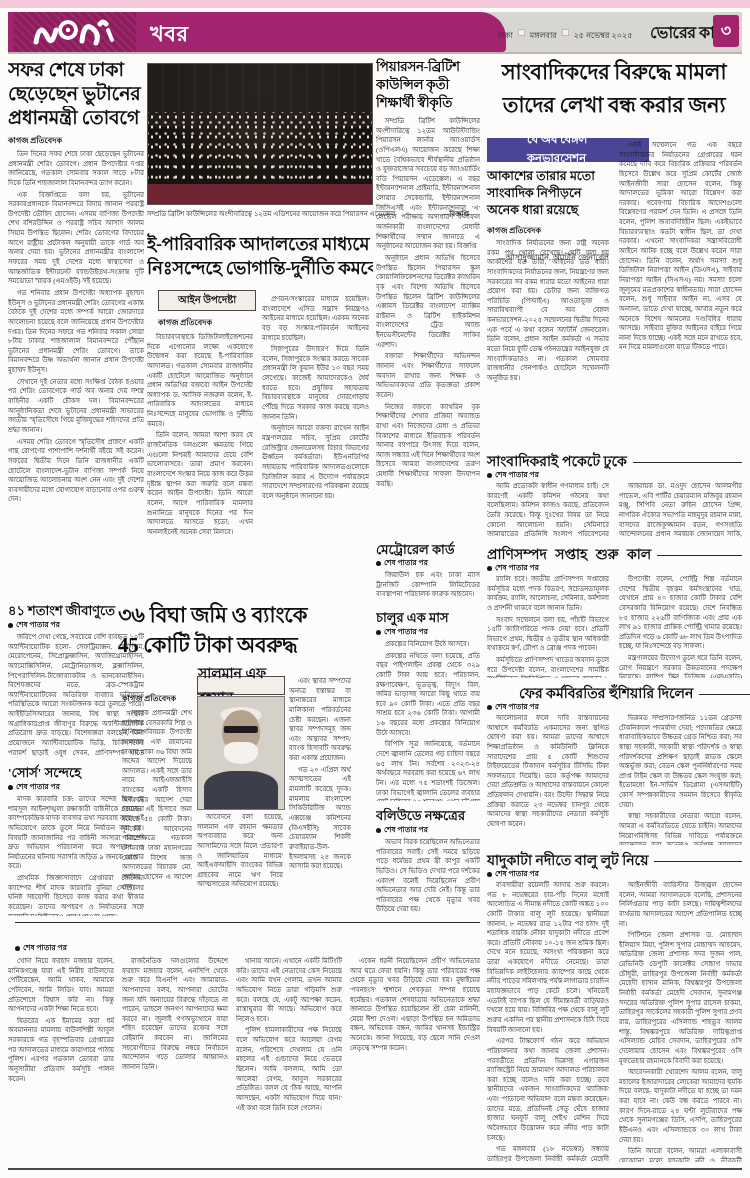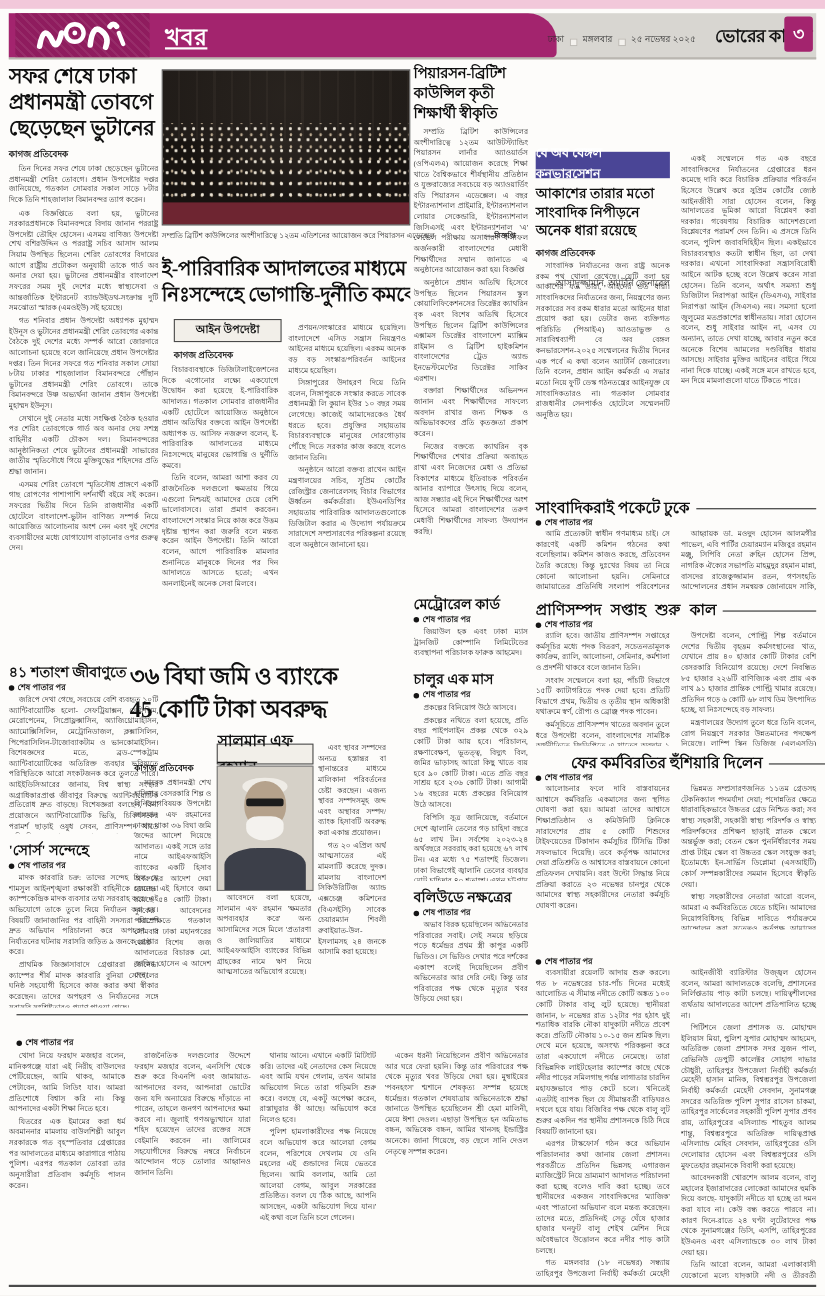--- a/index.html
+++ b/index.html
@@ -8,42 +8,42 @@
   .abs{position:absolute;}
   .sans{font-family:"Liberation Sans","DejaVu Sans",sans-serif;}
 
   
   .topstrip{left:0;top:0;width:750px;height:8px;background:#f2c8da;}
   .hdr-gray{left:8px;top:12px;width:734px;height:40px;background:#d8d6d1;border-bottom:2px solid #b9b6b0;}
   .hdr-magenta{left:8px;top:12px;width:498px;height:40px;background:#a3246e;border-top-right-radius:26px;border-bottom-right-radius:4px;}
   .logo-box{left:14px;top:12px;width:122px;height:40px;background:#8f1c5e;
             background-image:repeating-linear-gradient(45deg,rgba(255,255,255,.07) 0 2px,transparent 2px 6px);
             display:flex;align-items:center;justify-content:center;}
-  .section-name{left:150px;top:18px;color:#fff;font-weight:bold;font-size:21px;letter-spacing:.5px;text-decoration:underline;}
-  .dateline{left:498px;top:29px;width:150px;font-size:8px;color:#2e2e2e;display:flex;gap:5px;align-items:flex-end;white-space:nowrap;}
+  .section-name{left:150px;top:18px;color:#fff;font-weight:bold;font-size:21px;letter-spacing:.5px;}
+  .dateline{left:498px;top:29px;width:150px;font-size:8px;color:#2e2e2e;display:flex;gap:5px;align-items:flex-start;white-space:nowrap;}
   .date-sep{display:inline-block;width:5px;height:5px;background:#f4f2ee;border:1px solid #bdbab4;}
   .paper-name{left:650px;top:20px;font-size:16px;font-weight:bold;color:#141414;letter-spacing:-.5px;white-space:nowrap;}
   .page-badge{left:713px;top:15px;width:26px;height:32px;background:#a3246e;border-radius:3px;color:#fff;
               display:flex;align-items:center;justify-content:center;font-weight:bold;font-size:16px;}
 
   
   .hl{font-weight:bold;color:#0f0f0f;letter-spacing:-.3px;}
   .hl-line{white-space:nowrap;overflow:hidden;}
   .byline{font-size:8px;font-weight:bold;color:#111;}
   .pager{font-size:7.5px;font-weight:bold;color:#111;display:flex;align-items:center;gap:3px;}
   .bullet{display:inline-block;width:5px;height:5px;border-radius:50%;background:#151515;}
   .body-col{font-size:6.8px;line-height:1.42;text-align:justify;color:#1e1e1e;overflow:hidden;}
   .body-col .p{margin:0 0 2px 0;text-indent:9px;}
   .sec-head{font-weight:bold;font-size:14px;color:#0f0f0f;display:flex;align-items:center;gap:6px;white-space:nowrap;}
   .sec-head .rule{flex:1;height:1px;background:#2b2b2b;}
   .sub-head{font-weight:bold;font-size:13px;color:#0f0f0f;white-space:nowrap;overflow:hidden;}
 
   .tag-box{border:1px solid #4a4a4a;background:#f2efe9;font-weight:bold;font-size:10px;color:#111;
            display:flex;align-items:center;justify-content:center;}
-  .conv-box{background:#4a4596;color:#fff;font-weight:bold;font-size:11.5px;display:flex;align-items:center;justify-content:center;}
+  .conv-box{background:#4a4596;color:#fff;font-weight:bold;font-size:11.5px;display:flex;align-items:center;justify-content:center;padding-left:40px;}
   .quote{font-weight:bold;font-size:12.5px;line-height:1.35;color:#101010;}
   .attrib{font-size:8px;font-weight:normal;color:#101010;text-align:right;margin-top:44px;}
 
   
   .photo{background:radial-gradient(circle at 50% 18%,#39322c 0%,#171310 62%);overflow:hidden;border:1px solid #555;}
   .photo .backdrop{position:absolute;left:0;top:0;width:100%;height:45%;
      background:repeating-linear-gradient(90deg,#241f1b 0 14px,#2e2823 14px 16px);opacity:.8;}
   .photo .crowd{position:absolute;left:0;top:34%;width:100%;height:54%;
      background-image:radial-gradient(#e9e2d4 1px,rgba(0,0,0,0) 1.5px),radial-gradient(#b9a88f 1px,rgba(0,0,0,0) 1.5px);
      background-size:8px 10px,9px 11px;background-position:0 0,4px 5px;}
@@ -90,22 +90,22 @@
     <span class="date-sep"></span>
     <span>মঙ্গলবার</span>
     <span class="date-sep"></span>
     <span>২৫ নভেম্বর ২০২৫</span>
   </div>
   <div class="abs paper-name">ভোরের কাগজ</div>
   <div class="abs page-badge">৩</div>
 
   <div class="abs hl" style="left:8px;top:58px;width:206px;font-size:19px;line-height:1.26;">
     <div class="hl-line">সফর শেষে ঢাকা</div>
+    <div class="hl-line">ছেড়েছেন ভুটানের</div>
     <div class="hl-line">প্রধানমন্ত্রী তোবগে</div>
-    <div class="hl-line">ছেড়েছেন ভুটানের</div>
   </div>
   <div class="abs byline" style="left:8px;top:134px;">কাগজ প্রতিবেদক</div>
   <div class="abs body-col" style="left:8px;top:149px;width:136px;height:448px;">
       <p class="p">তিন দিনের সফর শেষে ঢাকা ছেড়েছেন ভুটানের প্রধানমন্ত্রী শেরিং তোবগে। প্রধান উপদেষ্টার দপ্তর জানিয়েছে, গতকাল সোমবার সকাল সাড়ে ৮টার দিকে তিনি শাহজালাল বিমানবন্দর ত্যাগ করেন।</p>
       <p class="p">এক বিজ্ঞপ্তিতে বলা হয়, ভুটানের সরকারপ্রধানকে বিমানবন্দরে বিদায় জানান পররাষ্ট্র উপদেষ্টা তৌহিদ হোসেন। এসময় বাণিজ্য উপদেষ্টা শেখ বশিরউদ্দিন ও পররাষ্ট্র সচিব আসাদ আলম সিয়াম উপস্থিত ছিলেন। শেরিং তোবগের বিদায়ের আগে রাষ্ট্রীয় প্রটোকল অনুযায়ী তাকে গার্ড অব অনার দেয়া হয়। ভুটানের প্রধানমন্ত্রীর বাংলাদেশ সফরের সময় দুই দেশের মধ্যে স্বাস্থ্যসেবা ও আন্তর্জাতিক ইন্টারনেট ব্যান্ডউইডথ-সংক্রান্ত দুটি সমঝোতা স্মারক (এমওইউ) সই হয়েছে।</p>
       <p class="p">গত শনিবার প্রধান উপদেষ্টা অধ্যাপক মুহাম্মদ ইউনূস ও ভুটানের প্রধানমন্ত্রী শেরিং তোবগের একান্ত বৈঠকে দুই দেশের মধ্যে সম্পর্ক আরো জোরদারে আলোচনা হয়েছে বলে জানিয়েছে প্রধান উপদেষ্টার দপ্তর। তিন দিনের সফরে গত শনিবার সকাল সোয়া ৮টায় ঢাকার শাহজালাল বিমানবন্দরে পৌঁছান ভুটানের প্রধানমন্ত্রী শেরিং তোবগে। তাকে বিমানবন্দরে উষ্ণ অভ্যর্থনা জানান প্রধান উপদেষ্টা মুহাম্মদ ইউনূস।</p>
       <p class="p">সেখানে দুই নেতার মধ্যে সংক্ষিপ্ত বৈঠক হওয়ার পর শেরিং তোবগেকে গার্ড অব অনার দেয় সশস্ত্র বাহিনীর একটি চৌকস দল। বিমানবন্দরের আনুষ্ঠানিকতা শেষে ভুটানের প্রধানমন্ত্রী সাভারের জাতীয় স্মৃতিসৌধে গিয়ে মুক্তিযুদ্ধের শহিদদের প্রতি শ্রদ্ধা জানান।</p>
       <p class="p">এসময় শেরিং তোবগে স্মৃতিসৌধ প্রাঙ্গণে একটি গাছ রোপণের পাশাপাশি দর্শনার্থী বইয়ে সই করেন। সফরের দ্বিতীয় দিনে তিনি রাজধানীর একটি হোটেলে বাংলাদেশ-ভুটান বাণিজ্য সম্পর্ক নিয়ে আয়োজিত আলোচনায় অংশ নেন এবং দুই দেশের ব্যবসায়ীদের মধ্যে যোগাযোগ বাড়ানোর ওপর গুরুত্ব দেন।</p>
     </div>
 
@@ -212,20 +212,24 @@
       <p class="p">সাবেক প্রধানমন্ত্রী শেখ হাসিনার বেসরকারি শিল্প ও বিনিয়োগবিষয়ক উপদেষ্টা সালমান এফ রহমানের ঢাকায় থাকা ৩৬ বিঘা জমি জব্দের আদেশ দিয়েছে আদালত। একই সঙ্গে তার নামে আইএফআইসি ব্যাংকের একটি হিসাব অবরুদ্ধের আদেশ দেয়া হয়েছে। এই হিসাবে জমা রয়েছে ৫৪ কোটি টাকা। দুদকের আবেদনের পরিপ্রেক্ষিতে গতকাল সোমবার ঢাকা মহানগরের জ্যেষ্ঠ বিশেষ জজ আদালতের বিচারক মো. জাকির হোসেন এ আদেশ দেন।</p>
     </div>
   <div class="abs body-col" style="left:197px;top:812px;width:86px;height:104px;">
       <p class="p">আবেদনে বলা হয়েছে, সালমান এফ রহমান 'ক্ষমতার অপব্যবহার করে' অন্য আসামিদের সঙ্গে মিলে 'প্রতারণা ও জালিয়াতির মাধ্যমে' আইএফআইসি ব্যাংকের বিভিন্ন গ্রাহকের নামে ঋণ নিয়ে আত্মসাতের অভিযোগ রয়েছে।</p>
     </div>
   <div class="abs body-col" style="left:289px;top:676px;width:62px;height:240px;">
       <p class="p">এবং স্থাবর সম্পদের অন্যত্র হস্তান্তর বা স্থানান্তরের মাধ্যমে মালিকানা পরিবর্তনের চেষ্টা করছেন। এজন্য স্থাবর সম্পদসমূহ জব্দ এবং অস্থাবর সম্পদ/ব্যাংক হিসাবটি অবরুদ্ধ করা একান্ত প্রয়োজন।</p>
       <p class="p">গত ২০ এপ্রিল অর্থ আত্মসাতের এই মামলাটি করেছে দুদক। মামলায় বাংলাদেশ সিকিউরিটিজ অ্যান্ড এক্সচেঞ্জ কমিশনের (বিএসইসি) সাবেক চেয়ারম্যান শিবলী রুবাইয়াত-উল-ইসলামসহ ২৪ জনকে আসামি করা হয়েছে।</p>
     </div>
 
+  <div class="abs hl" style="left:484px;top:56px;width:260px;font-size:21px;line-height:1.55;text-align:center;">
+    <div class="hl-line">সাংবাদিকদের বিরুদ্ধে মামলা</div>
+    <div class="hl-line">তাদের লেখা বন্ধ করার জন্য</div>
+  </div>
   <div class="abs conv-box" style="left:487px;top:138px;width:122px;height:24px;">বে অব বেঙ্গল কনভারসেশন</div>
   <div class="abs quote" style="left:487px;top:168px;width:122px;">আকাশের তারার মতো সাংবাদিক নিপীড়নে অনেক ধারা রয়েছে</div>
   <div class="abs attrib" style="left:487px;top:207px;width:122px;">—আসাদুজ্জামান, অ্যাটর্নি জেনারেল</div>
   <div class="abs byline" style="left:487px;top:224px;">কাগজ প্রতিবেদক</div>
   <div class="abs body-col" style="left:487px;top:238px;width:122px;height:210px;">
       <p class="p">সাংবাদিক নির্যাতনের জন্য রাষ্ট্র অনেক রকম পথ খোলা রেখেছে। যেটি বলা হয় আকাশের যত তারা, আইনের তত ধারা। সাংবাদিকদের নির্যাতনের জন্য, নিয়ন্ত্রণের জন্য সরকারের সব রকম ধারার মতো আইনের ধারা প্রয়োগ করা হয়। ডেটার জন্য ব্যক্তিগত পরিচিতি (পিআইএ) আওতাভুক্ত ও সারাবিশ্বব্যাপী বে অব বেঙ্গল কনভারসেশন-২০২৫ সম্মেলনের দ্বিতীয় দিনের এক পর্বে এ কথা বলেন অ্যাটর্নি জেনারেল। তিনি বলেন, প্রধান আইন কর্মকর্তা এ সভার মতো নিয়ে ফুটি ডেস্ক গঠনতন্ত্রের আইনযুক্ত যে সাংবাদিকতারও না। গতকাল সোমবার রাজধানীর সেনপার্কও হোটেলে সম্মেলনটি অনুষ্ঠিত হয়।</p>
     </div>
   <div class="abs body-col" style="left:619px;top:140px;width:123px;height:308px;">
       <p class="p">একই সম্মেলনে গত এক বছরে সাংবাদিকদের নির্যাতনের গ্রেপ্তারের ধরন কমেছে দাবি করে বিচারিক প্রক্রিয়ার পরিবর্তন হিসেবে উল্লেখ করে সুপ্রিম কোর্টের জ্যেষ্ঠ আইনজীবী সারা হোসেন বলেন, কিন্তু আদালতের ভূমিকা আরো বিশ্লেষণ করা দরকার। গবেষণায় বিচারিক আদেশগুলো বিশ্লেষণের পরামর্শ দেন তিনি। এ প্রসঙ্গে তিনি বলেন, পুলিশ জবাবদিহিহীন ছিল। একইভাবে বিচারব্যবস্থাও কতটা স্বাধীন ছিল, তা দেখা দরকার। এখনো সাংবাদিকরা সন্ত্রাসবিরোধী আইনে আটক হচ্ছে বলে উল্লেখ করেন সারা হোসেন। তিনি বলেন, অর্থাৎ সমস্যা শুধু ডিজিটাল নিরাপত্তা আইন (ডিএসএ), সাইবার নিরাপত্তা আইন (সিএসএ) নয়। সমস্যা হলো জুলুমের মতপ্রকাশের স্বাধীনতায়। সারা হোসেন বলেন, শুধু সাইবার আইন না, এসব যে অন্যান্য, তাতে দেখা যাচ্ছে, আবার নতুন করে অনেকে বিশেষ আমলের দণ্ডবিধির ধারায় আসছে। সাইবার মুক্তির আইনের বাইরে গিয়ে নানা দিকে যাচ্ছে। একই সঙ্গে মনে রাখতে হবে, মন দিয়ে মামলাগুলো যাতে টিকতে পারে।</p>
     </div>
@@ -272,20 +276,24 @@
     <span>শেষ পাতার পর</span>
   </div>
   <div class="abs body-col" style="left:487px;top:713px;width:122px;height:132px;">
       <p class="p">আলোচনার ফলে দাবি বাস্তবায়নের আশ্বাসে কর্মবিরতি একমাসের জন্য স্থগিত ঘোষণা করা হয়। আমরা তাদের আশ্বাসে শিক্ষাপ্রতিষ্ঠান ও কমিউনিটি ক্লিনিকে সারাদেশের প্রায় ৫ কোটি শিশুদের টাইফয়েডের টিকাদান কর্মসূচির টিসিভি টিকা সফলভাবে দিয়েছি। তবে কর্তৃপক্ষ আমাদের দেয়া প্রতিশ্রুতি ও আশ্বাসের বাস্তবায়নে কোনো প্রতিফলন দেখায়নি। বরং উল্টো সিদ্ধান্ত নিয়ে প্রক্রিয়া করাতে ২৩ নভেম্বর চানপুর থেকে আমাদের স্বাস্থ্য সহকারীদের নেতারা কর্মসূচি ঘোষণা করেন।</p>
     </div>
   <div class="abs body-col" style="left:619px;top:713px;width:123px;height:132px;">
       <p class="p">ভিন্নমত সম্প্রসারণজনিত ১১তম গ্রেডসহ টেকনিক্যাল পদমর্যাদা দেয়া; পদোন্নতির ক্ষেত্রে ধারাবাহিকভাবে উচ্চতর গ্রেড নিশ্চিত করা; সব স্বাস্থ্য সহকারী, সহকারী স্বাস্থ্য পরিদর্শক ও স্বাস্থ্য পরিদর্শকদের প্রশিক্ষণ ছাড়াই স্নাতক স্কেলে অন্তর্ভুক্ত করা; বেতন স্কেল পুনর্নির্ধারণের সময় প্রাপ্ত টাইম স্কেল বা উচ্চতর স্কেল সংযুক্ত করা; ইতোমধ্যে ইন-সার্ভিস ডিপ্লোমা (এসআইটি) কোর্স সম্পন্নকারীদের সমমান হিসেবে স্বীকৃতি দেয়া।</p>
       <p class="p">স্বাস্থ্য সহকারীদের নেতারা আরো বলেন, আমরা এ কর্মবিরতিতে যেতে চাইনি। আমাদের নিয়োগবিধিসহ বিভিন্ন দাবিতে পর্যায়ক্রমে আন্দোলন করা সত্ত্বেও কর্তৃপক্ষ আমাদের থামিয়ে নিয়েছে। আমরা বারবার শুধু কর্তৃপক্ষের আশার বাণীই শুনে যাচ্ছি। এবার আর আশার বাণীতে বিশ্বাসী নয়, বাস্তবায়ন চাই। আমাদের ৬ দফা দাবি বাস্তবায়ন না হওয়া পর্যন্ত আমাদের এ অনির্দিষ্টকালের কর্মবিরতি চলবে।</p>
     </div>
 
+  <div class="abs sec-head" style="left:487px;top:849px;width:255px;">
+    <span>যাদুকাটা নদীতে বালু লুট নিয়ে</span>
+      <span class="rule"></span>
+  </div>
   <div class="abs pager" style="left:487px;top:868px;">
     <span class="bullet"></span>
     <span>শেষ পাতার পর</span>
   </div>
   <div class="abs body-col" style="left:487px;top:880px;width:122px;height:282px;">
       <p class="p">ব্যবসায়ীরা রয়েলটি আদায় শুরু করলে। গত ৮ নভেম্বরের চার-পাঁচ দিনের মধ্যেই আলোচিত এ সীমান্ত নদীতে কোটি অঙ্কত ১০০ কোটি টাকার বালু লুট হয়েছে। স্থানীয়রা জানান, ৮ নভেম্বর রাত ১২টার পর হঠাৎ দুই শতাধিক বারকি নৌকা যাদুকাটা নদীতে প্রবেশ করে। প্রতিটি নৌকায় ১০-১৫ জন শ্রমিক ছিল। দেখে মনে হয়েছে, অসংখ্য পরিকল্পনা করে তারা একযোগে নদীতে নেমেছে। তারা বিভিন্নদিক লাইটহেলার ক্যাম্পের কাছে থেকে নদীর পাড়ের সমিলগাছ পর্যন্ত লাগাতার চারদিন মহাযজ্ঞভাবে পাড় কেটে চলে। খনিতেই এতটাই ব্যাপক ছিল যে সীমান্তবর্তী বাড়িঘরও দখলে হয়ে যায়। বিজিবির পক্ষ থেকে বালু লুট শুরুর একদিন পর স্থানীয় প্রশাসনকে চিঠি দিয়ে বিষয়টি জানানো হয়।</p>
       <p class="p">এরপর টাস্কফোর্স গঠন করে অভিযান পরিচালনার কথা জানায় জেলা প্রশাসন। পরবর্তীতে প্রতিদিন ভিন্নসহ এগারজন ম্যাজিস্ট্রেট নিয়ে ভ্রাম্যমাণ আদালত পরিচালনা করা হচ্ছে বলেও দাবি করা হচ্ছে। তবে স্থানীয়দের একজন সাংবাদিকদের 'ম্যাজিক' এবং 'পাতানো অভিযান' বলে মন্তব্য করেছেন। তাদের মতে, প্রতিদিনই সেতু ঘেঁষে হাজার হাজার ঘনফুট বালু শেইখ মেশিন দিয়ে অবৈধভাবে উত্তোলন করে নদীর পাড় কাটা চলছে।</p>
       <p class="p">গত মঙ্গলবার (১৮ নভেম্বর) সন্ধ্যায় তাহিরপুর উপজেলা নির্বাহী কর্মকর্তা মেহেদী হাসান মানিক জানান, গত পুলিশের সঙ্গে চারটি অভিযান হয়েছে যাদুকাটায়। অর্থাৎ ৩০ দিনে মোট ৫৭টি অভিযান পরিচালিত হয়েছে।</p>
     </div>
   <div class="abs body-col" style="left:619px;top:880px;width:123px;height:282px;">

